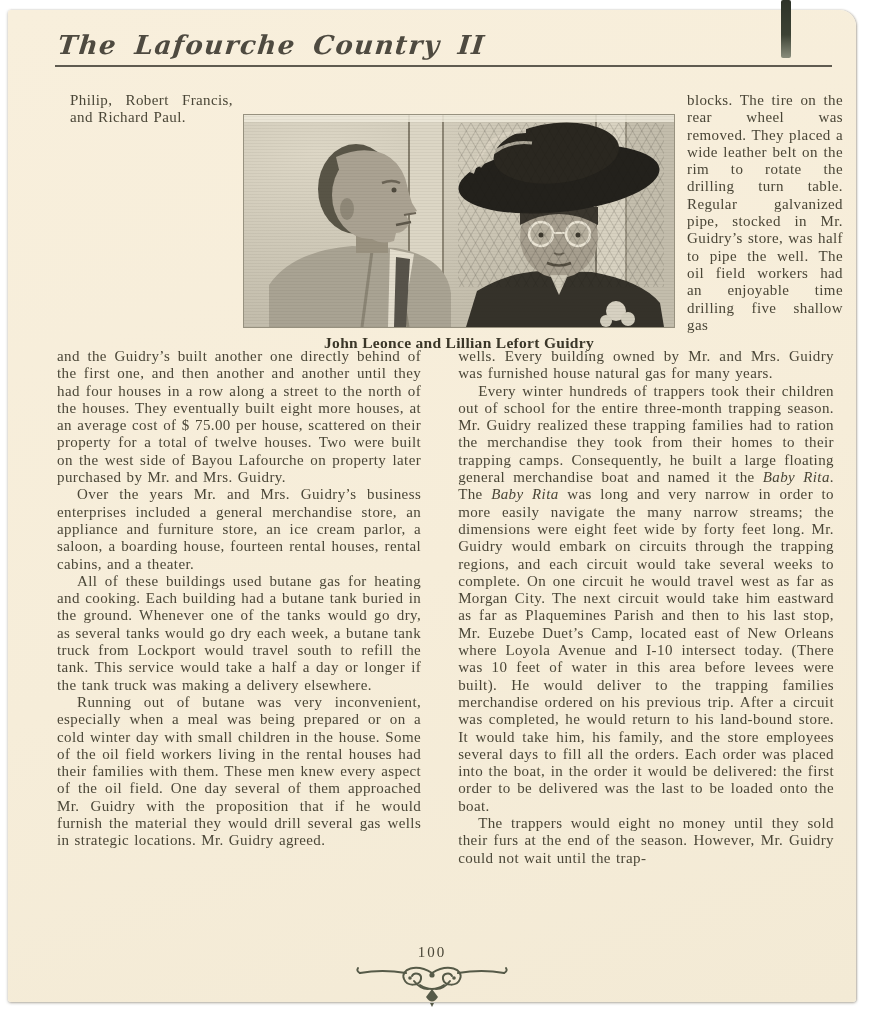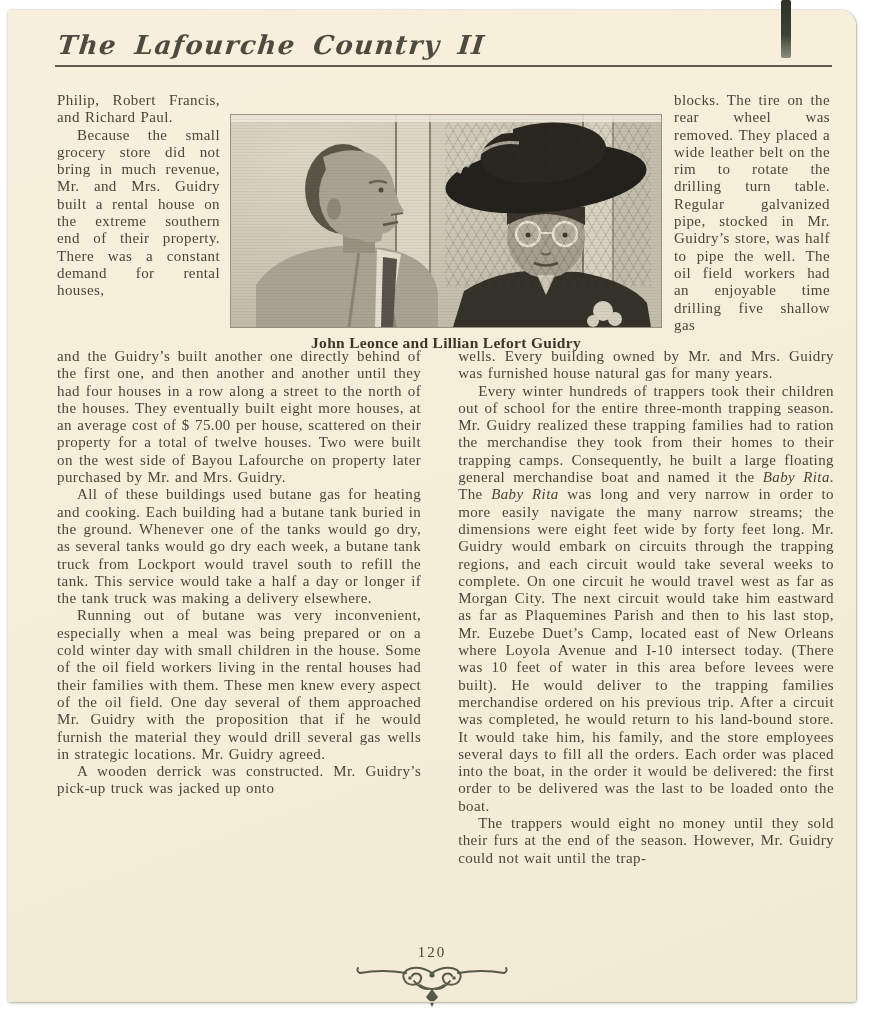--- a/index.html
+++ b/index.html
@@ -22,21 +22,21 @@
   .header-title{
     position:absolute;left:50px;top:20px;
     font-family:"DejaVu Serif", serif;font-style:italic;font-weight:bold;
     font-size:26px;color:#4e4a40;letter-spacing:1.5px;word-spacing:7px;
     transform:skewX(-6deg);
   }
   .header-rule{
     position:absolute;left:47px;top:55px;width:777px;height:2px;
     background:#5f5b50;
   }
-  .top-section{position:absolute;left:49px;top:72px;width:777px;height:270px;}
+  .top-section{position:absolute;left:62px;top:72px;width:777px;height:270px;}
   .col{
     text-align:justify;font-size:15px;line-height:17.3px;
     letter-spacing:.4px;word-spacing:1px;color:#4a4637;overflow:hidden;
   }
   .col p{margin:0;}
   .col p.indent{text-indent:20px;}
   .col-top-left{position:absolute;left:0;top:10px;width:163px;height:258px;}
   .col-top-right{position:absolute;left:617px;top:10px;width:156px;height:258px;}
   .photo-block{position:absolute;left:173px;top:8px;width:432px;margin-top:24px;}
   .photo-frame{
@@ -70,21 +70,20 @@
 <body>
 
 <div class="page">
 
   <div class="header-title">The Lafourche Country II</div>
   <div class="header-rule"></div>
 
   <div class="top-section">
     <div class="col col-top-left">
         <p><span>Philip, Robert Francis, and Richard Paul.</span></p>
-        <p class="indent"><span>Because the small grocery store did not bring in much revenue, Mr. and Mrs. Guidry built a rental house on the extreme southern end of their property. There was a constant demand for rental houses,</span></p>
       </div>
 
     <div class="photo-block">
       <div class="photo-frame">
         <svg width="430" height="212" viewBox="0 0 430 212">
           <defs>
             <radialGradient id="bgLight" cx="0.18" cy="0.18" r="0.8">
               <stop offset="0" stop-color="#ddd7c6"></stop>
               <stop offset="1" stop-color="#c3bdac"></stop>
             </radialGradient>
@@ -157,33 +156,33 @@
     </div>
 
     <div class="col col-top-right">
         <p><span>blocks.  The tire on the rear wheel was removed.  They placed a wide leather belt on the rim to rotate the drilling turn table. Regular galvanized pipe, stocked in Mr. Guidry’s store, was half to pipe the well.  The oil field workers had an enjoyable time drilling five shallow gas</span></p>
       </div>
   </div>
 
   <div class="bottom-columns">
     <div class="col col-bottom-left">
         <p><span>and the Guidry’s built another one directly behind of the first one, and then another and another until they had four houses in a row along a street to the north of the houses.  They eventually built eight more houses, at an average cost of $ 75.00 per house, scattered on their property for a total of twelve houses.  Two were built on the west side of Bayou Lafourche on property later purchased by Mr. and Mrs. Guidry.</span></p>
+        <p class="indent"><span>Over the years Mr. and Mrs. Guidry’s business enterprises included a general merchandise store, an appliance and furniture store, an ice cream parlor, a saloon, a boarding house, fourteen rental houses, rental cabins, and a theater.</span></p>
         <p class="indent"><span>All of these buildings used butane gas for heating and cooking.  Each building had a butane tank buried in the ground.  Whenever one of the tanks would go dry, as several tanks would go dry each week, a butane tank truck from Lockport would travel south to refill the tank. This service would take a half a day or longer if the tank truck was making a delivery elsewhere.</span></p>
         <p class="indent"><span>Running out of butane was very inconvenient, especially when a meal was being prepared or on a cold winter day with small children in the house.  Some of the oil field workers living in the rental houses had their families with them. These men knew every aspect of the oil field. One day several of them approached Mr. Guidry with the proposition that if he would furnish the material they would drill several gas wells in strategic locations.  Mr. Guidry agreed.</span></p>
-        <p class="indent"><span>A wooden derrick was constructed.  Mr. Guidry’s pick-up truck was jacked up onto</span></p>
       </div>
     <div class="col col-bottom-right">
         <p><span>wells.  Every building owned by Mr. and Mrs. Guidry was furnished house natural gas for many years.</span></p>
         <p class="indent"><span>Every winter hundreds of trappers took their children out of school for the entire three-month trapping season.  Mr. Guidry realized these trapping families had to ration the merchandise they took from their homes to their trapping camps. Consequently, he built a large floating general merchandise boat and named it the </span><span class="it">Baby Rita</span><span>. The </span><span class="it">Baby Rita</span><span> was long and very narrow in order to more easily navigate the many narrow streams;  the dimensions were eight feet wide by forty feet long.  Mr. Guidry would embark on circuits through the trapping regions, and each circuit would take several weeks to complete. On one circuit he would travel west as far as Morgan City.  The next circuit would take him eastward as far as Plaquemines Parish and then to his last stop, Mr. Euzebe Duet’s Camp, located east of New Orleans where Loyola Avenue and I-10 intersect today. (There was 10 feet of water in this area before levees were built).  He would deliver to the trapping families merchandise ordered on his previous trip.  After a circuit was completed, he would return to his land-bound store.  It would take him, his family, and the store employees several days to fill all the orders.  Each order was placed into the boat, in the order it would be delivered:  the first order to be delivered was the last to be loaded onto the boat.</span></p>
         <p class="indent"><span>The trappers would eight no money until they sold their furs at the end of the season.  However, Mr. Guidry could not wait until the trap-</span></p>
       </div>
   </div>
 
   <div class="footer">
-    <div class="page-number">120</div>
+    <div class="page-number">100</div>
     <svg class="fleuron" width="156" height="46" viewBox="0 0 156 46">
       <g stroke="#565a48" stroke-width="2" fill="none" stroke-linecap="round">
         <path d="M6,12 Q28,8 52,12"></path>
         <path d="M6,12 Q2,10 4,7"></path>
         <path d="M150,12 Q128,8 104,12"></path>
         <path d="M150,12 Q154,10 152,7"></path>
         <path d="M78,12 C62,2 46,8 50,18 C53,26 66,25 67,18 C68,12 60,11 58,15"></path>
         <path d="M78,12 C94,2 110,8 106,18 C103,26 90,25 89,18 C88,12 96,11 98,15"></path>
         <path d="M66,24 Q78,32 90,24"></path>
         <path d="M60,20 Q66,28 74,28"></path>

